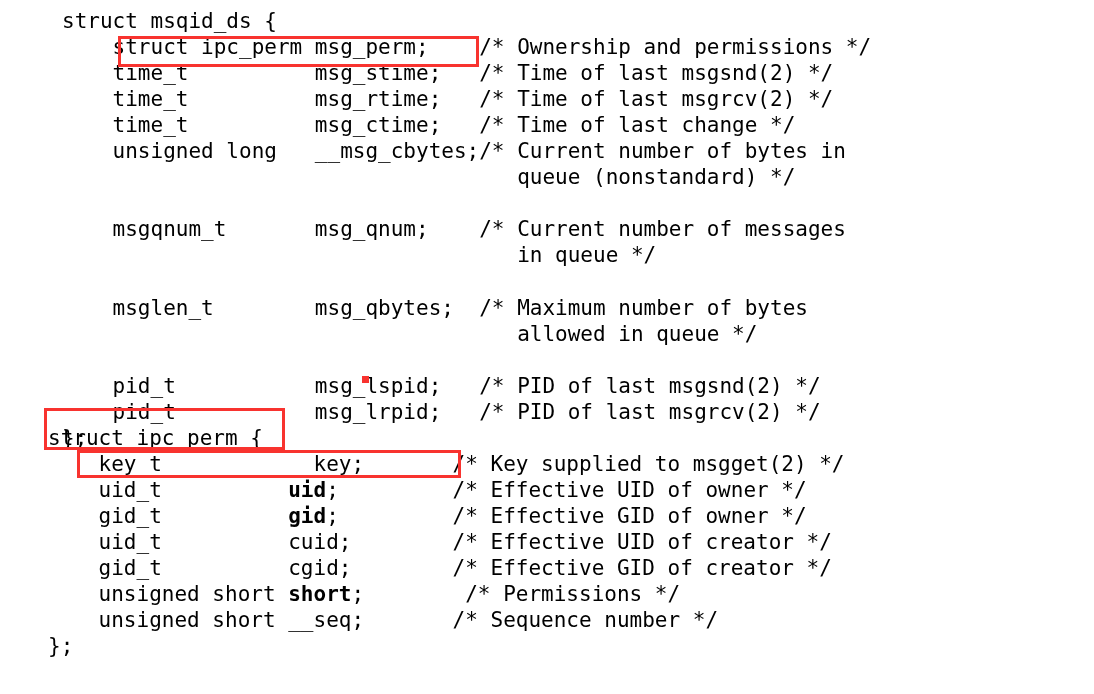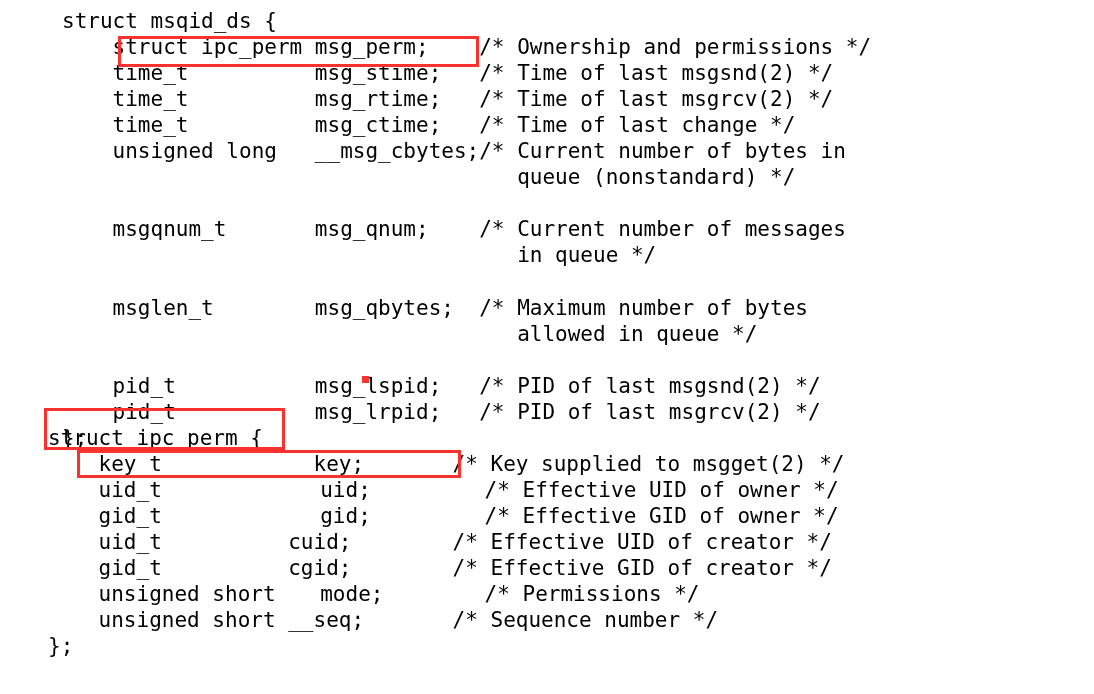--- a/index.html
+++ b/index.html
@@ -30,22 +30,21 @@
     padding: 0;
     font-family: "DejaVu Sans Mono", "Liberation Mono", monospace;
     font-size: 21px;
     line-height: 26.05px;
     letter-spacing: 0px;
     color: #000000;
     white-space: pre;
     font-weight: 400;
   }
   pre.code b {
-    font-weight: 400;
-    margin-left: 32px;
+    font-weight: 700;
   }
 
   
   .annot-rect {
     position: absolute;
     border: 3px solid #f8332f;
     box-sizing: border-box;
     background: transparent;
     pointer-events: auto;
   }
@@ -76,21 +75,21 @@
     pid_t           msg_lspid;   /* PID of last msgsnd(2) */
     pid_t           msg_lrpid;   /* PID of last msgrcv(2) */
 };</pre>
 
   <pre class="code" id="block2" style="left:48px; top:425px;">struct ipc_perm {
     key_t          __key;       /* Key supplied to msgget(2) */
     uid_t          <b>uid</b>;         /* Effective UID of owner */
     gid_t          <b>gid</b>;         /* Effective GID of owner */
     uid_t          cuid;        /* Effective UID of creator */
     gid_t          cgid;        /* Effective GID of creator */
-    unsigned short <b>mode</b>;        /* Permissions */
+    unsigned short <b>short</b>;        /* Permissions */
     unsigned short __seq;       /* Sequence number */
 };</pre>
 
   <div class="annot-rect" style="left:118px; top:36px; width:361px; height:31px;"></div>
 
   <div class="annot-rect" style="left:44px; top:408px; width:241px; height:42px;"></div>
 
   <div class="annot-rect" style="left:77px; top:450px; width:384px; height:28px;"></div>
 
   <div class="annot-dot" style="left:362px; top:376px; width:7px; height:7px;"></div>

